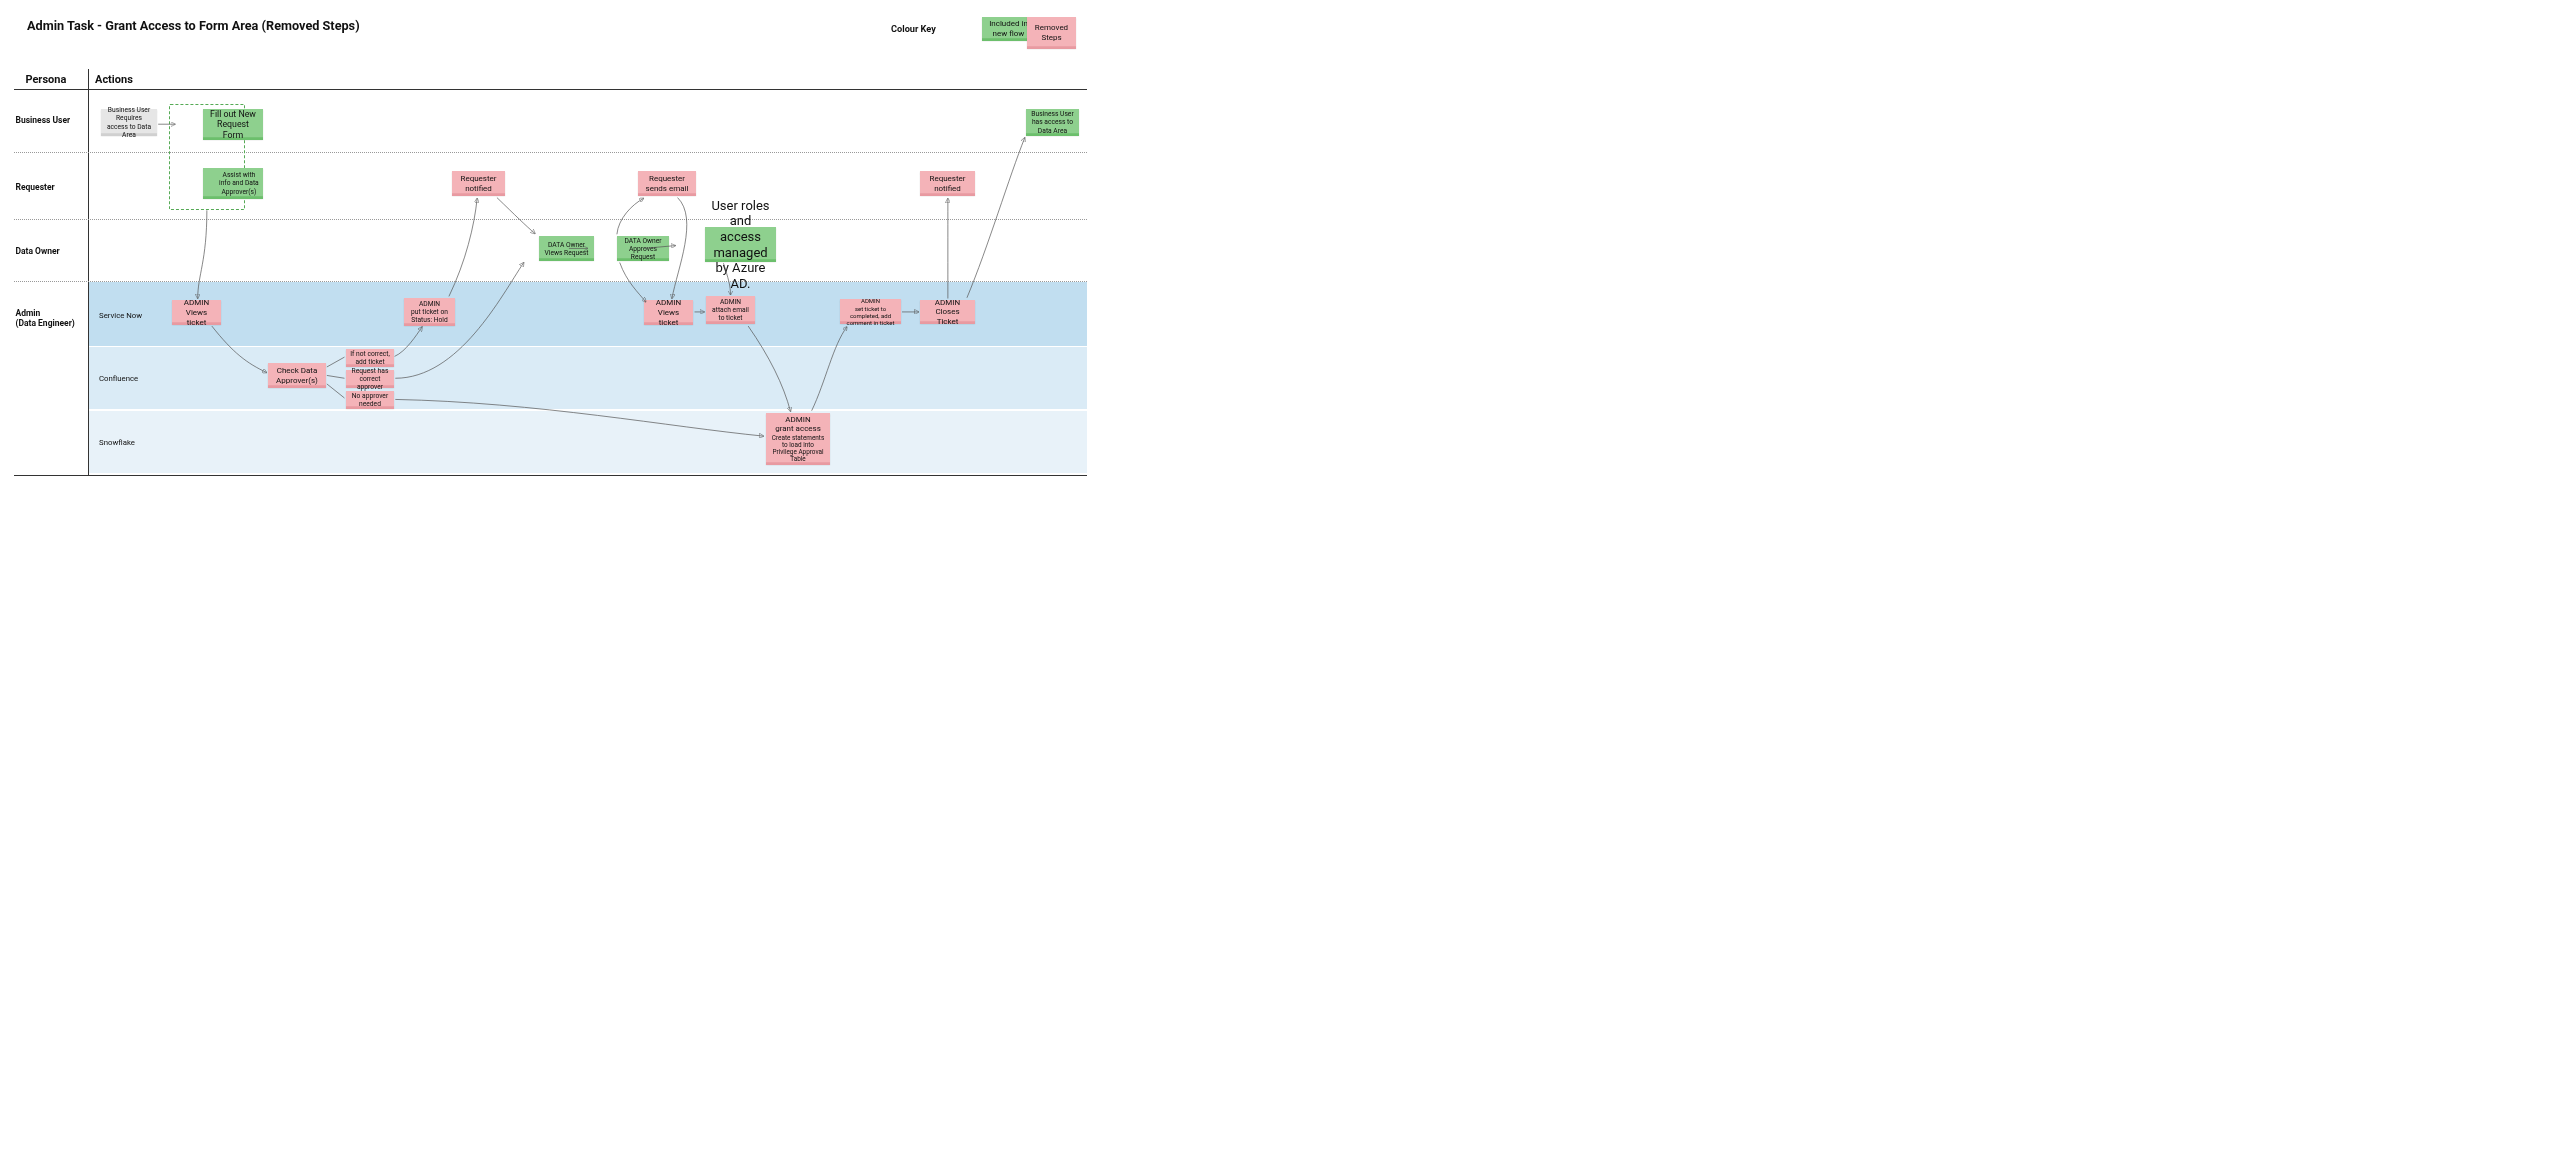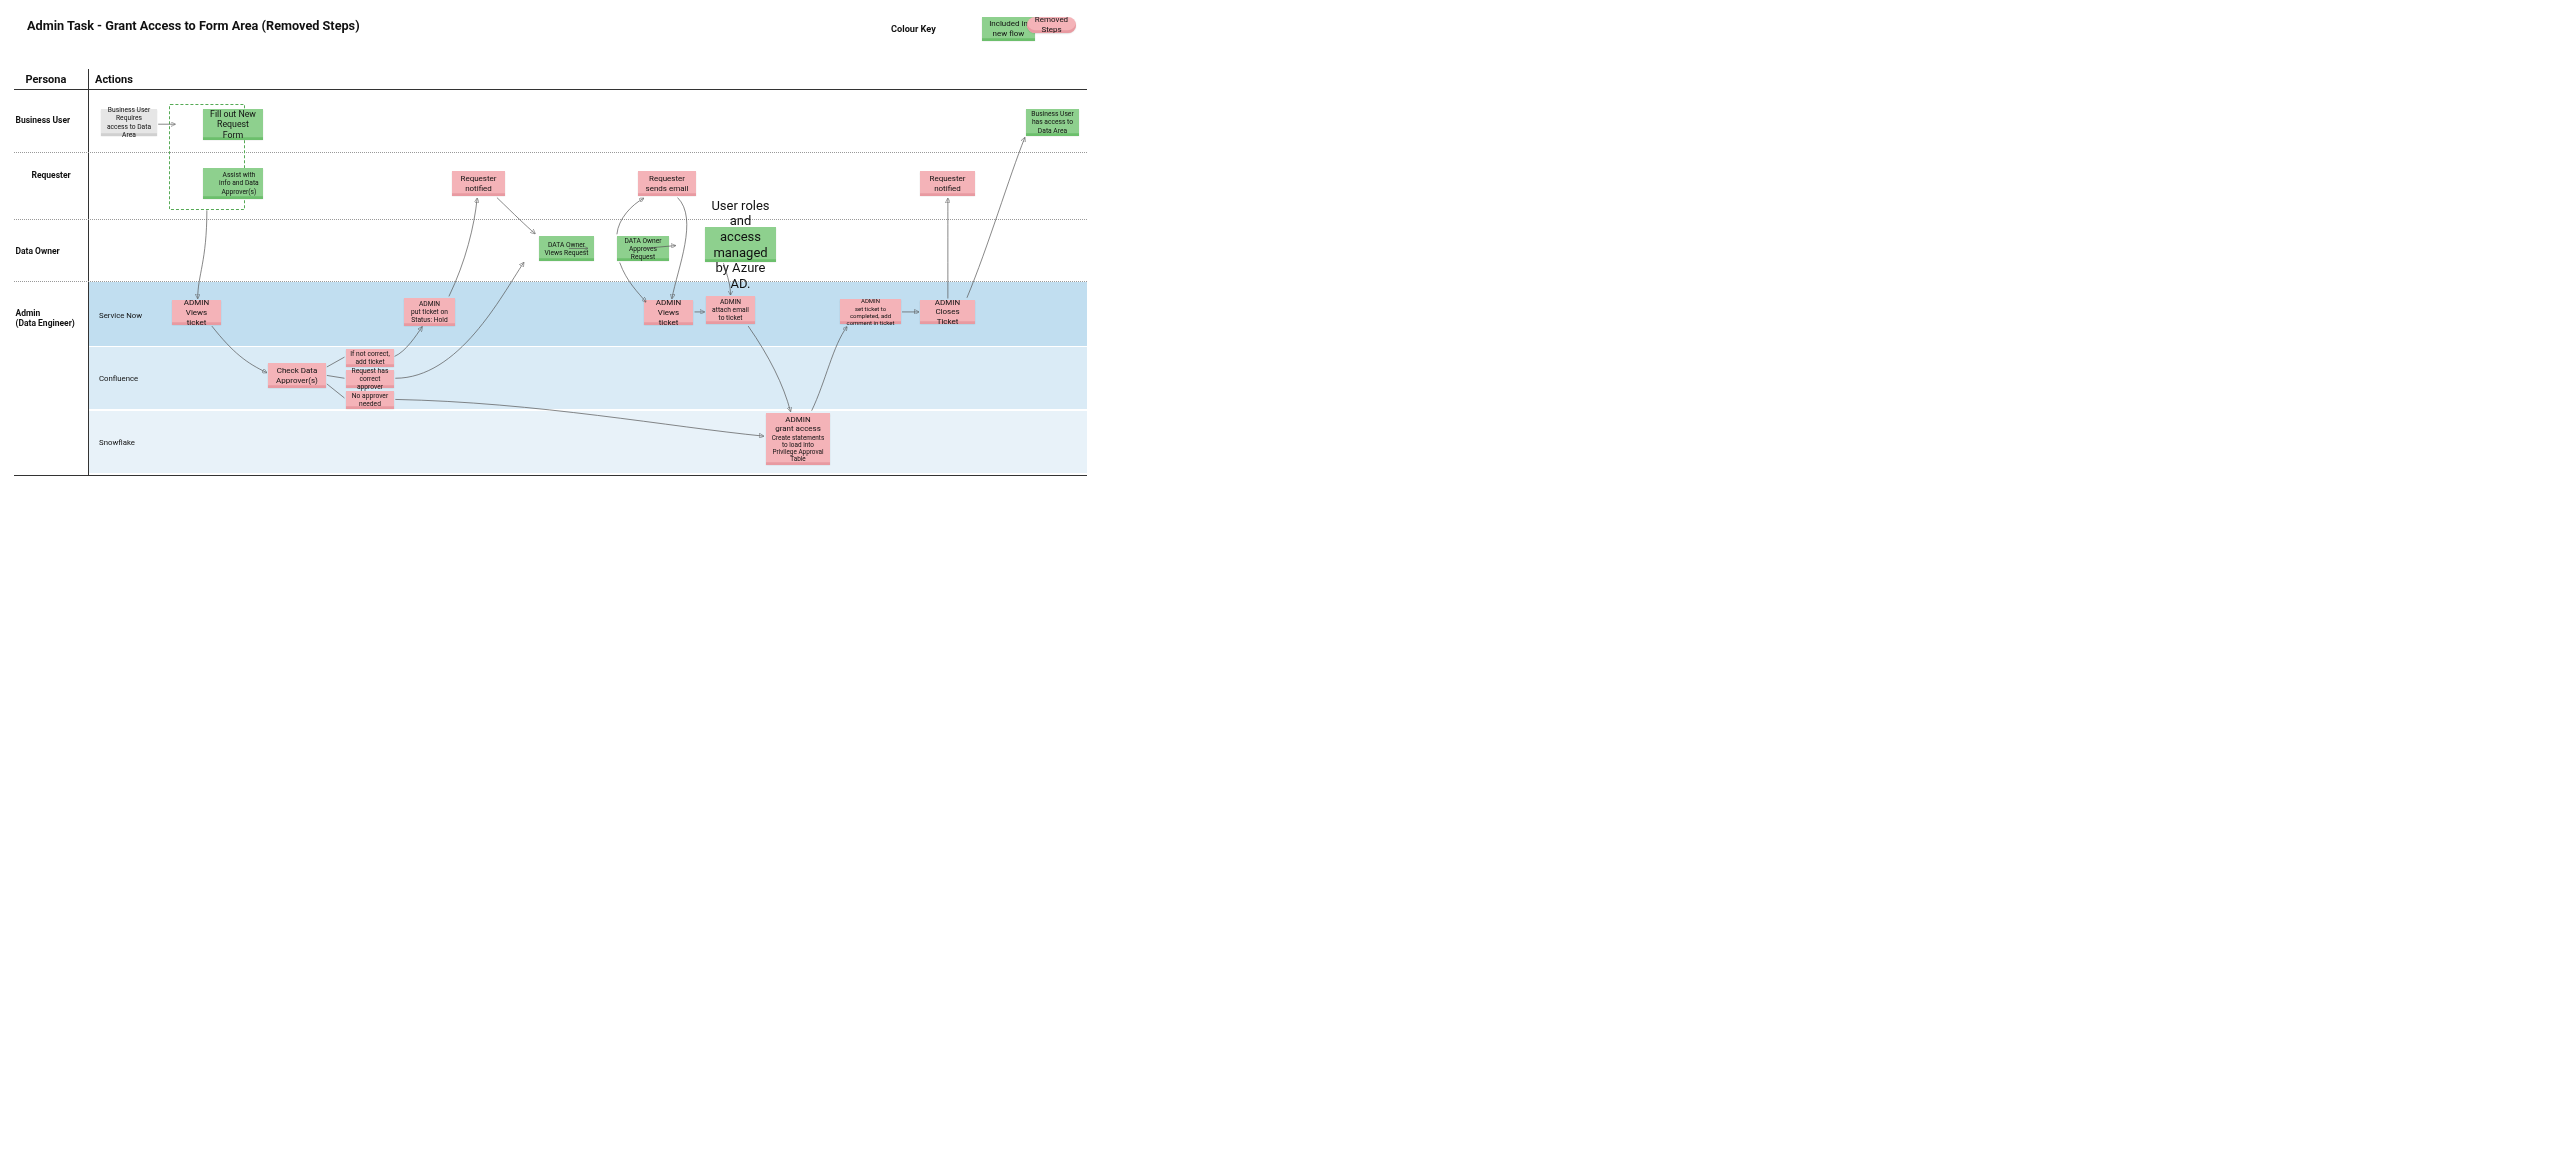--- a/index.html
+++ b/index.html
@@ -43,34 +43,34 @@
 </style>
 </head>
 <body>
 
 <div class="canvas">
 
   <div class="title">Admin Task - Grant Access to Form Area (Removed Steps)</div>
 
   <div class="legend-label" style="left:891px;">Colour Key</div>
   <div class="legend-note note green" style="left:955px;width:53px;height:24px;">Included in new flow</div>
-  <div class="legend-note note pink" style="left:1027px;width:49px;height:16px;border-radius:9px;">Removed Steps</div>
+  <div class="legend-note note pink" style="left:1027px;width:49px;height:32px;">Removed Steps</div>
 
   <div class="div-v" style="left:88px;"></div>
   <div class="div-h" style="top:89px;"></div>
   <div class="div-dot" style="top:152px;"></div>
   <div class="div-dot" style="top:219px;"></div>
   <div class="div-dot" style="top:281px;"></div>
   <div class="div-h" style="top:475px;"></div>
 
   <div class="col-head" style="left:25.4px;">Persona</div>
   <div class="col-head" style="left:95px;">Actions</div>
 
   <div class="lane-head" style="top:115px;">Business User</div>
-  <div class="lane-head" style="top:170px;margin-left:16px;">Requester</div>
+  <div class="lane-head" style="top:182px;">Requester</div>
   <div class="lane-head" style="top:246px;">Data Owner</div>
   <div class="lane-head" style="top:308px;white-space:pre-line;">Admin
 (Data Engineer)</div>
 
   <div class="sublayer" style="top:282px;height:64px;background:var(--blue1);"></div>
   <div class="sublayer" style="top:347px;height:62px;background:var(--blue2);"></div>
   <div class="sublayer" style="top:411px;height:62px;background:var(--blue3);"></div>
   <div class="sublabel" style="top:311px;">Service Now</div>
   <div class="sublabel" style="top:374px;">Confluence</div>
   <div class="sublabel" style="top:438px;">Snowflake</div>

